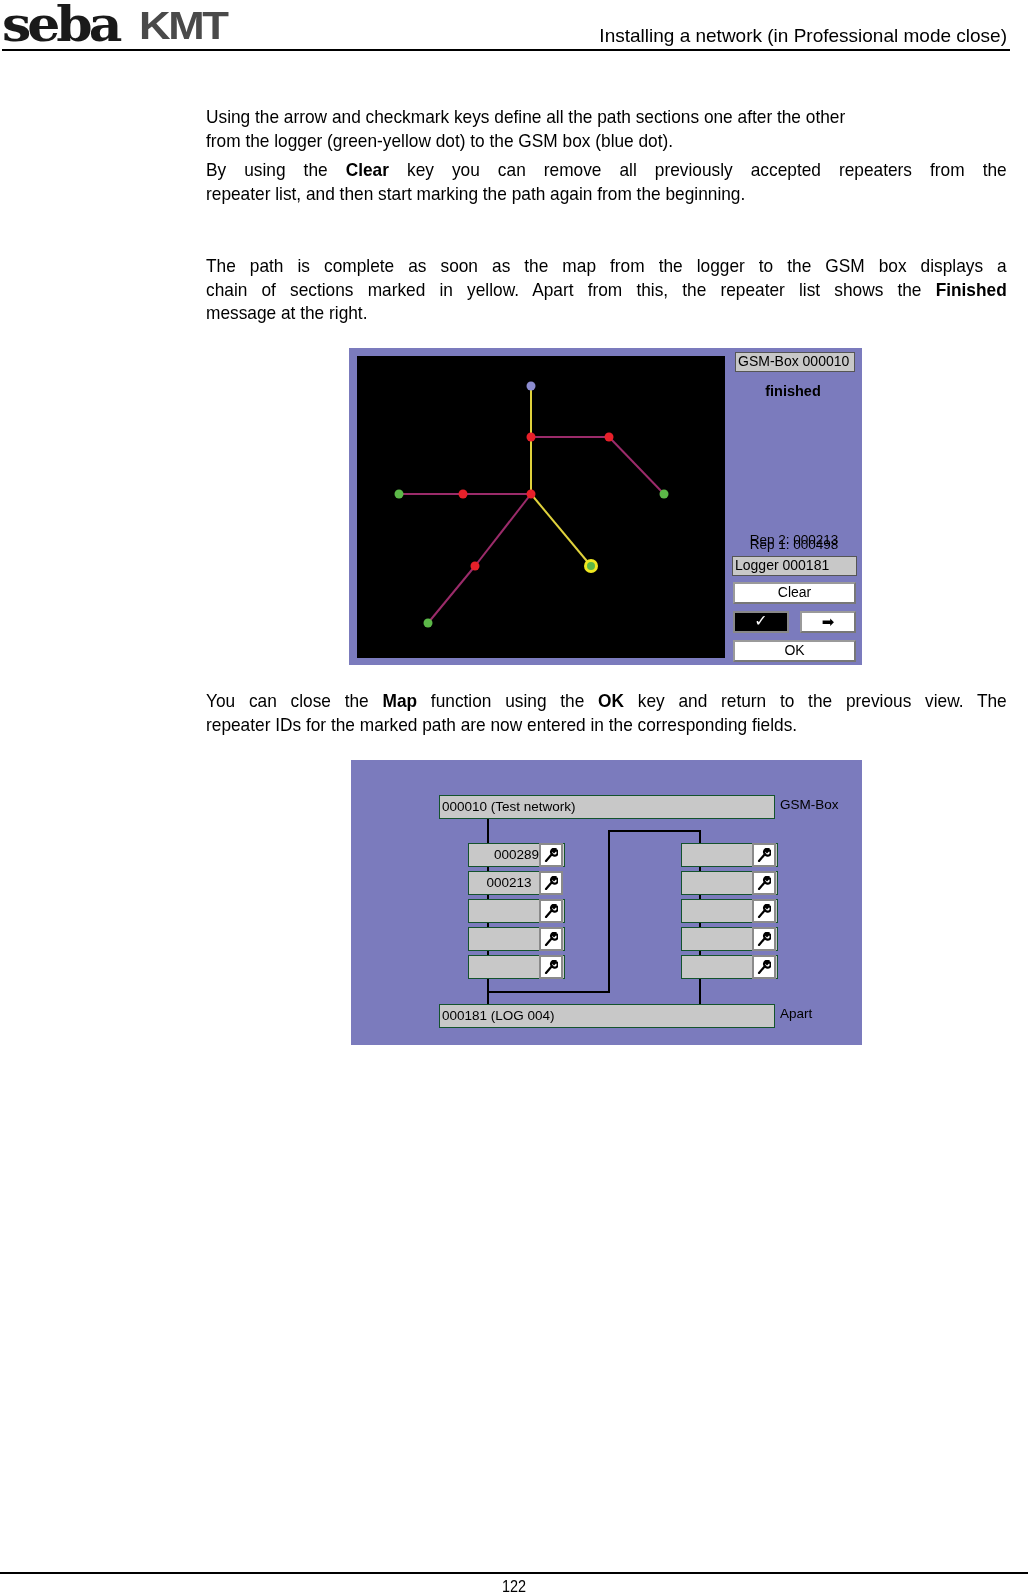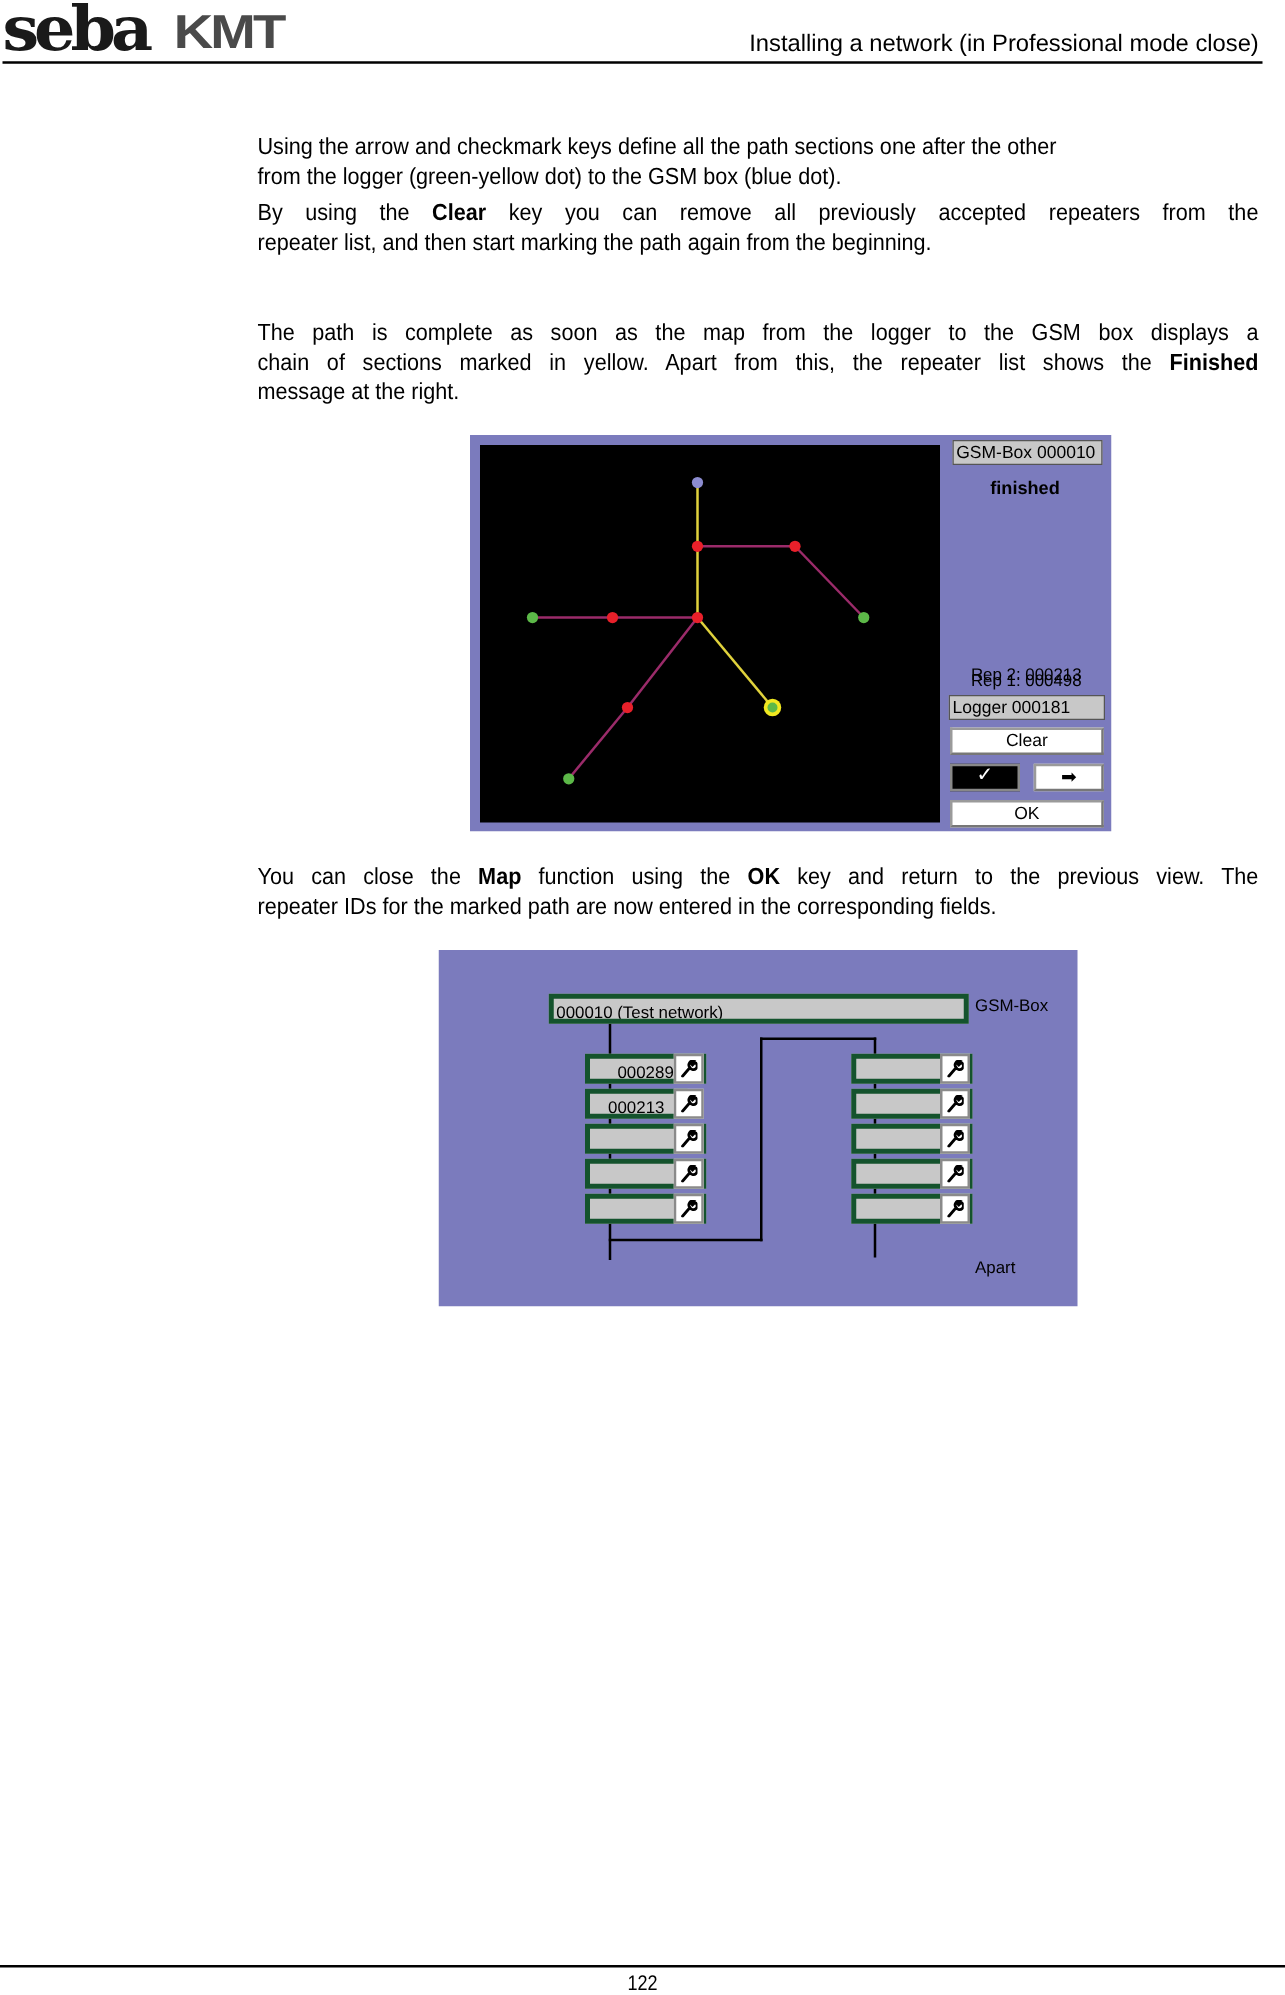--- a/index.html
+++ b/index.html
@@ -12,32 +12,32 @@
 
   .header-title { position: absolute; right: 21px; top: 25px; font-size: 19px; white-space: nowrap; }
   .header-rule { position: absolute; left: 2px; right: 18px; top: 49px; height: 2px; background: #000; }
 
   .para { position: absolute; left: 206px; width: 801px; font-family: "Liberation Sans", sans-serif; font-size: 18.6px; line-height: 23.5px; text-align: justify; transform: scaleX(0.93); transform-origin: left top; width: 861px; }
   .para b { font-weight: bold; }
   .para .line { display: block; text-align: justify; text-align-last: justify; }
   .para .line.last { text-align-last: left; }
 
   
-  .map-shot { position: absolute; left: 349px; top: 348px; width: 513px; height: 317px; background: #7b7bbd; margin-left: 27px; }
+  .map-shot { position: absolute; left: 349px; top: 348px; width: 513px; height: 317px; background: #7b7bbd; }
   .map-canvas { position: absolute; left: 8px; top: 8px; width: 368px; height: 302px; background: #000; }
   .map-canvas svg { position: absolute; left: 0; top: 0; }
 
   .panel-field { position: absolute; background: #c8c8c8; border: 1px solid #555; font-size: 14px; line-height: 17px; padding-left: 2px; white-space: nowrap; overflow: hidden; }
   .panel-text { position: absolute; font-size: 13.5px; text-align: center; white-space: nowrap; }
   .panel-btn { position: absolute; background: #fff; border: 2px solid #9a9a9a; border-right-color: #777; border-bottom-color: #777; font-size: 14px; text-align: center; line-height: 17px; cursor: pointer; }
   .panel-btn.dark { background: #000; border-color: #888; color: #fff; }
 
   
   .net-shot { position: absolute; left: 351px; top: 760px; width: 511px; height: 285px; background: #7b7bbd; }
-  .net-field { position: absolute; background: #c8c8c8; border: 4px solid #14532d; font-size: 13.5px; line-height: 21px; white-space: nowrap; overflow: hidden; }
+  .net-field { position: absolute; background: #c8c8c8; border: 1px solid #14532d; font-size: 13.5px; line-height: 21px; white-space: nowrap; overflow: hidden; }
   .net-field.wide { padding-left: 2px; }
   .net-field.rep { text-align: center; margin-left: 29px; }
   .wrench-btn { position: absolute; width: 24px; height: 24px; background: #fff; border: 2px solid #8a8a8a; display: flex; align-items: center; justify-content: center; cursor: pointer; }
   .net-label { position: absolute; font-size: 13.5px; white-space: nowrap; }
   .vline { position: absolute; background: #000; width: 2px; }
   .hline { position: absolute; background: #000; height: 2px; }
 
   .footer-rule { position: absolute; left: 0; right: 0; top: 1572px; height: 2px; background: #000; }
   .page-number { position: absolute; left: 0; right: 0; top: 1577px; text-align: center; font-size: 17px; transform: scaleX(0.85); }
 </style>
@@ -191,17 +191,18 @@
       </svg>
     </div>
 
   <div class="net-field rep" style="left:301px; top:195px; width:97px; height:24px;"></div>
   <div class="wrench-btn" style="left:401px; top:195px;">
       <svg width="14" height="14" viewBox="0 0 14 14">
         <path d="M2 13 L8 6 M8 6 A3 3 0 1 0 12 2 L10 4 L9 3 L11 1 A3 3 0 0 0 8 6" stroke="#000" stroke-width="2.2" fill="none" stroke-linecap="round"></path>
       </svg>
     </div>
 
+  <div class="net-field wide" style="left:88px; top:244px; width:336px; height:24px;">000181 (LOG 004)</div>
   <div class="net-label" style="left:429px; top:246px;">Apart</div>
 </div>
 
 <div class="footer-rule"></div>
 <div class="page-number">122</div>
 
 </body></html>

